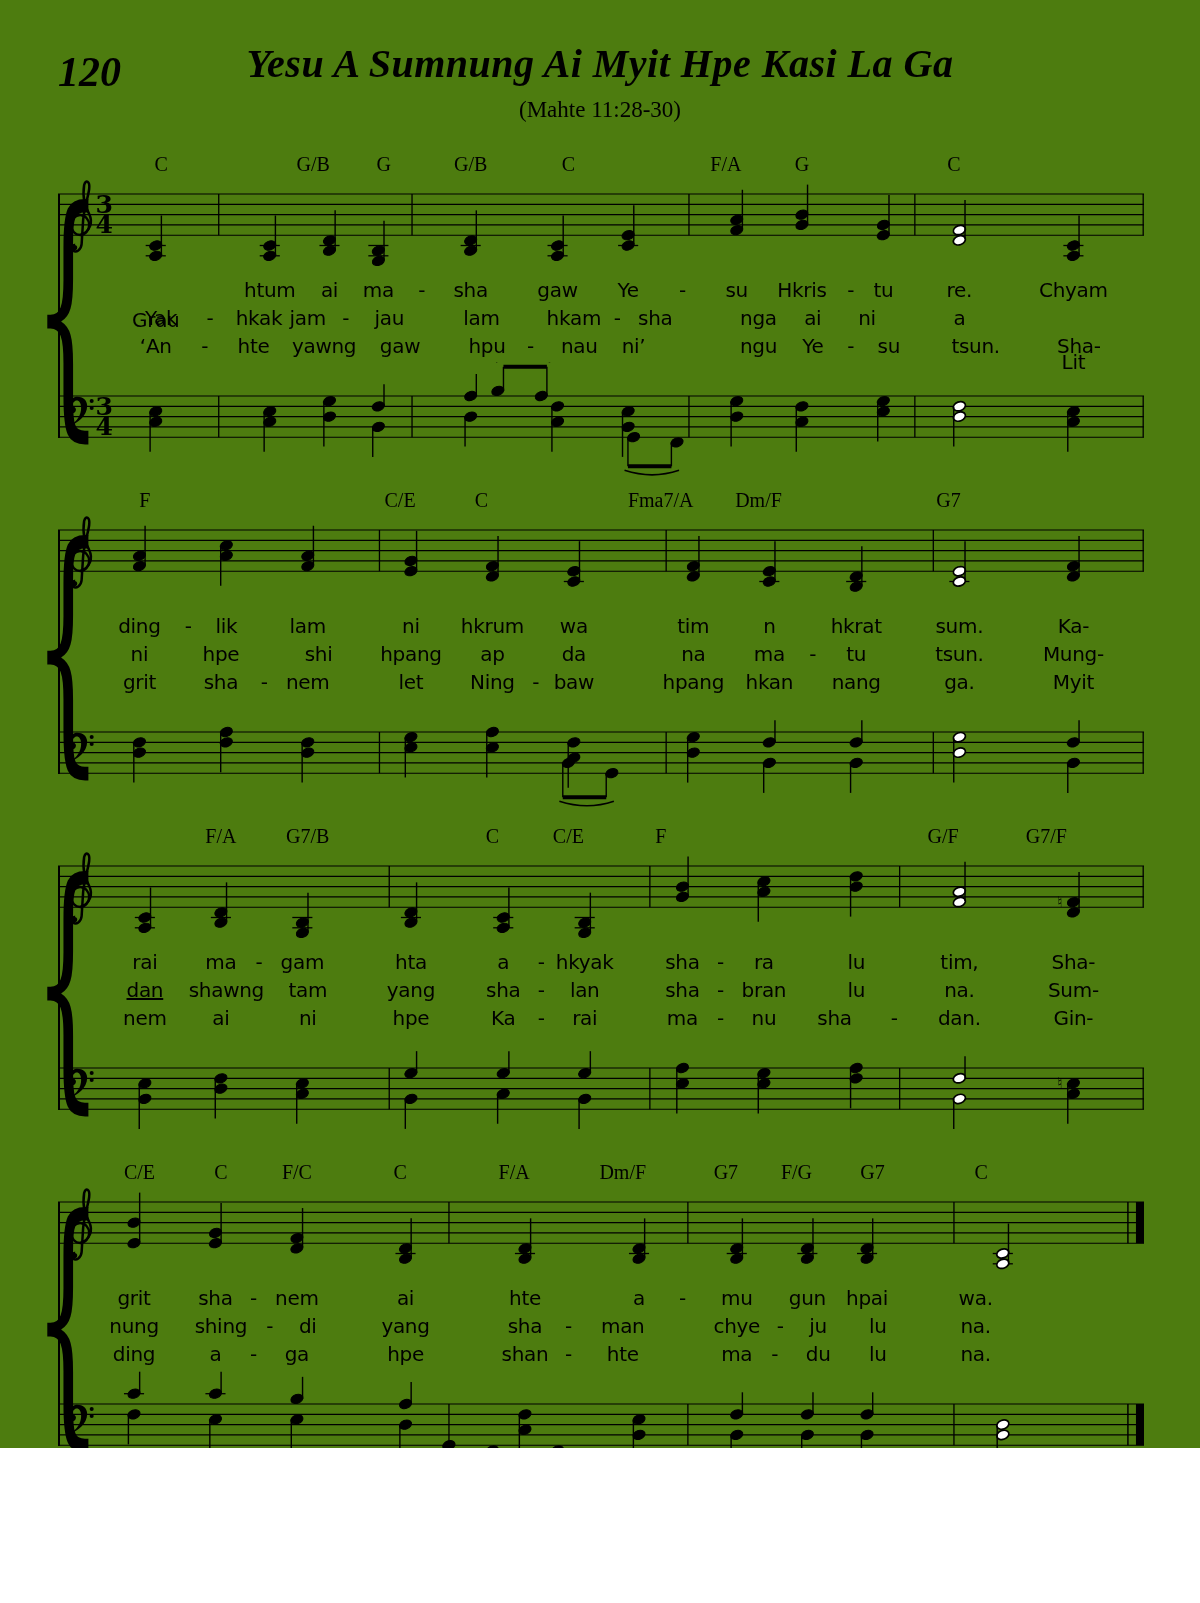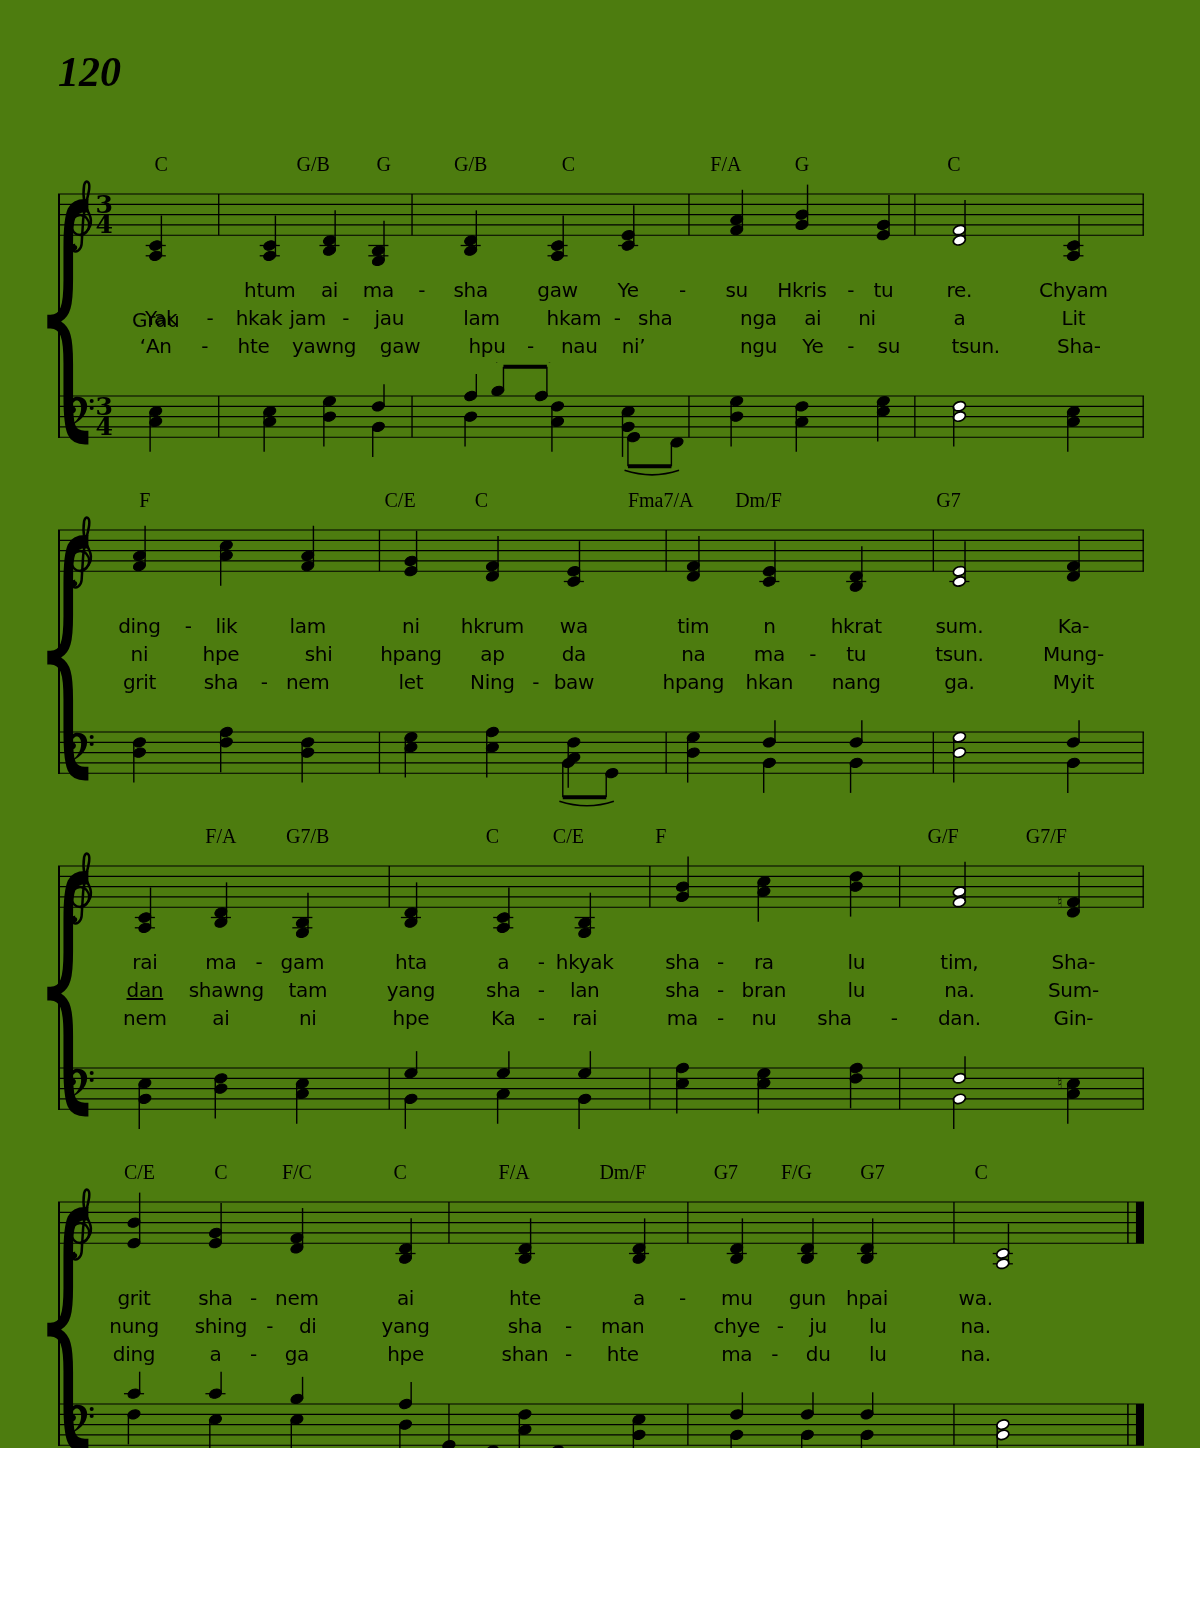--- a/index.html
+++ b/index.html
@@ -24,20 +24,22 @@
   .lyr-row{position:absolute;left:0;right:0;height:26px;}
   .syl{position:absolute;transform:translateX(-50%);white-space:nowrap;}
   footer{position:absolute;right:78px;top:1528px;font-size:21px;}
 </style>
 </head>
 <body>
 <div class="page">
 
   <header>
     <div class="hymn-number">120</div>
+    <h1 class="hymn-title">Yesu A Sumnung Ai Myit Hpe Kasi La Ga</h1>
+    <div class="hymn-subtitle">(Mahte 11:28-30)</div>
   </header>
 
   <main id="systems">
       <section class="system">
         <span class="brace">{</span>
         <div class="sysline"></div>
         <div class="chords">
           <span class="chord" style="left: 9.5%;">C</span>
           <span class="chord" style="left: 23.5%;">G/B</span>
           <span class="chord" style="left: 30%;">G</span>
@@ -141,21 +143,21 @@
             <span class="syl" style="left: 26.5%;">-</span>
             <span class="syl" style="left: 30.5%;">jau</span>
             <span class="syl" style="left: 39%;">lam</span>
             <span class="syl" style="left: 47.5%;">hkam</span>
             <span class="syl" style="left: 51.5%;">-</span>
             <span class="syl" style="left: 55%;">sha</span>
             <span class="syl" style="left: 64.5%;">nga</span>
             <span class="syl" style="left: 69.5%;">ai</span>
             <span class="syl" style="left: 74.5%;">ni</span>
             <span class="syl" style="left: 83%;">a</span>
-            <span class="syl" style="left: 93.5%;">Lit</span>
+            <span class="syl" style="left: 93.5%; margin-top: 44px;">Lit</span>
           </div>
           <div class="lyr-row" style="top: 58px;">
             <span class="syl" style="left: 9%;">‘An</span>
             <span class="syl" style="left: 13.5%;">-</span>
             <span class="syl" style="left: 18%;">hte</span>
             <span class="syl" style="left: 24.5%;">yawng</span>
             <span class="syl" style="left: 31.5%;">gaw</span>
             <span class="syl" style="left: 39.5%;">hpu</span>
             <span class="syl" style="left: 43.5%;">-</span>
             <span class="syl" style="left: 48%;">nau</span>

